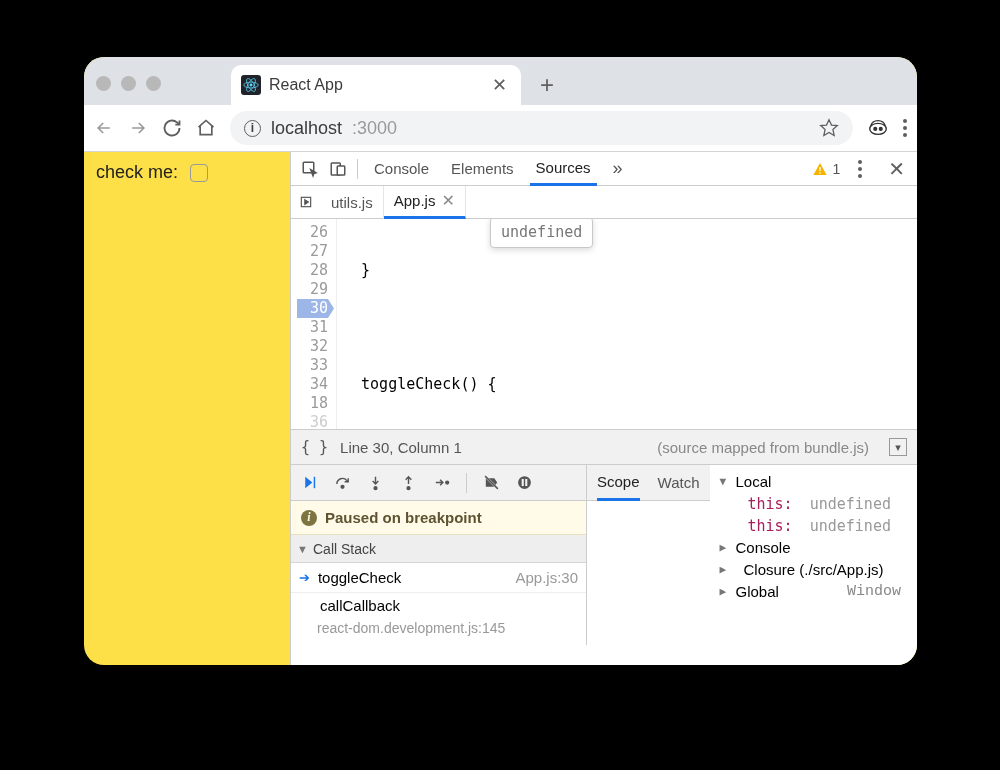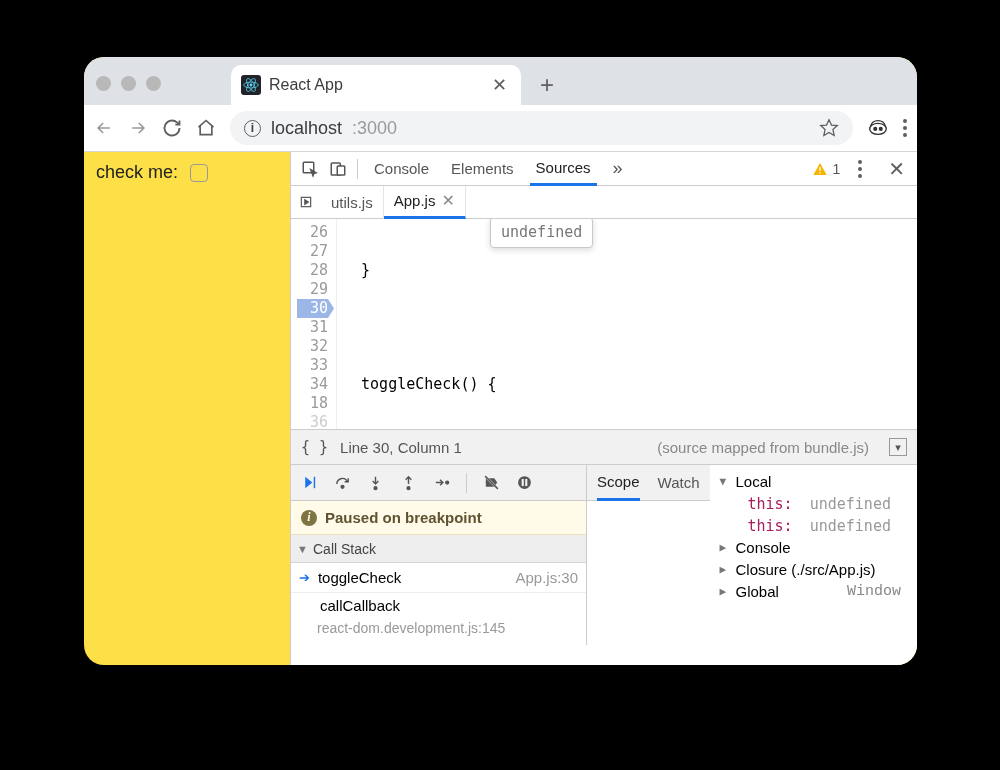--- a/index.html
+++ b/index.html
@@ -414,21 +414,21 @@
                 <span style="font-family:-apple-system,sans-serif;">Local</span>
               </div>
             <div class="row" style="padding-left:28px;"><span class="key">this:</span>&nbsp;<span class="val">undefined</span></div>
             <div class="row" style="padding-left:28px;"><span class="key">this:</span>&nbsp;<span class="val">undefined</span></div>
             <div class="row">
                 <span class="tri">▶</span>
                 <span style="font-family:-apple-system,sans-serif;">Console</span>
               </div>
             <div class="row">
                 <span class="tri">▶</span>
-                <span style="font-family:-apple-system,sans-serif;">Closure (./src/App.js)</span>
+                <span style="font-family:-apple-system,sans-serif;margin-left:8px;">Closure (./src/App.js)</span>
               </div>
             <div class="row">
                 <span class="tri">▶</span>
                 <span style="font-family:-apple-system,sans-serif;">Global</span>
                 <span class="proto">Window</span>
               </div>
           </div>
         </div>
       </div>
 

